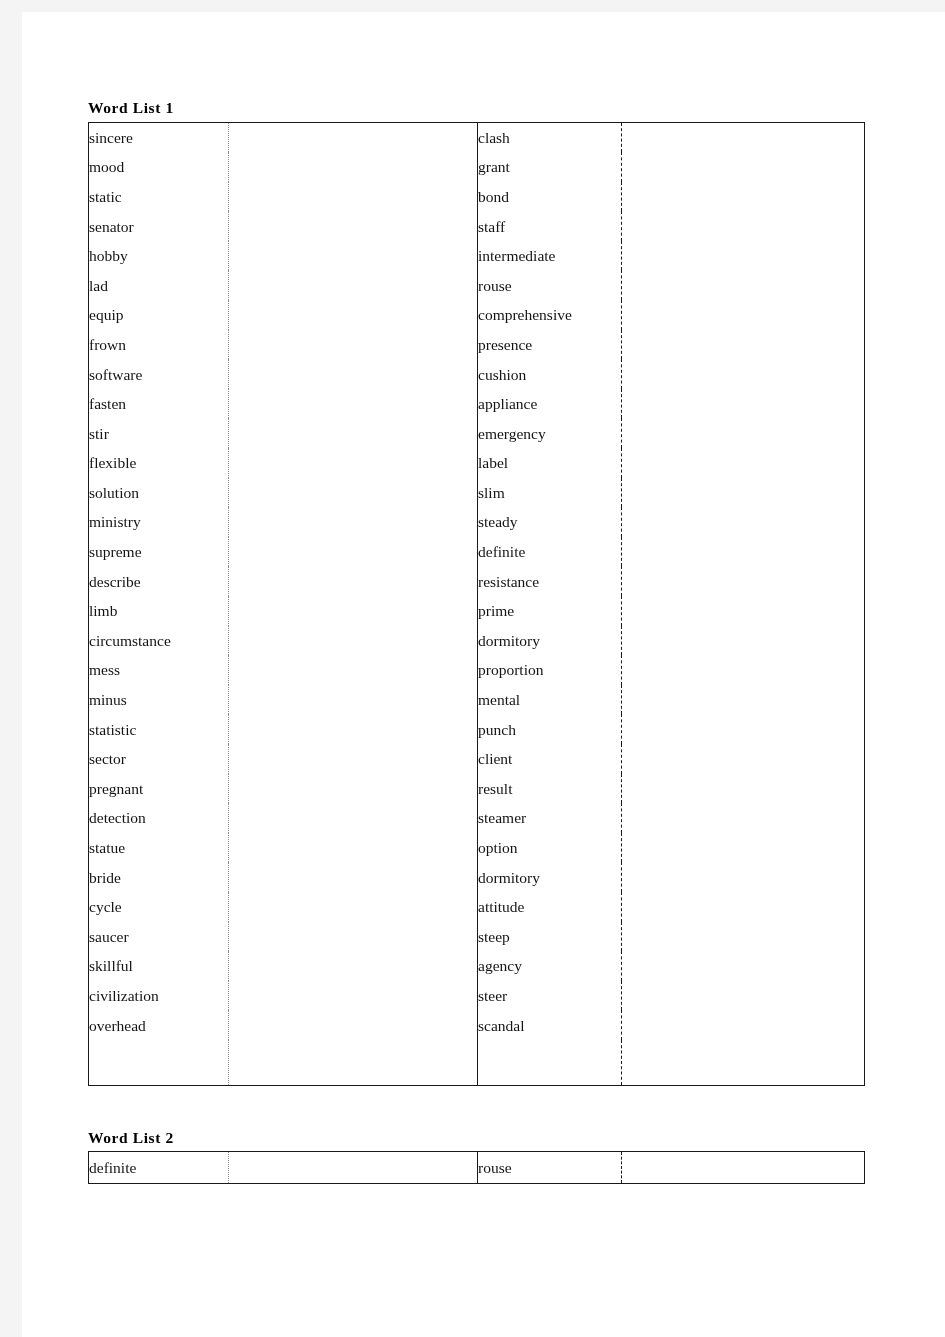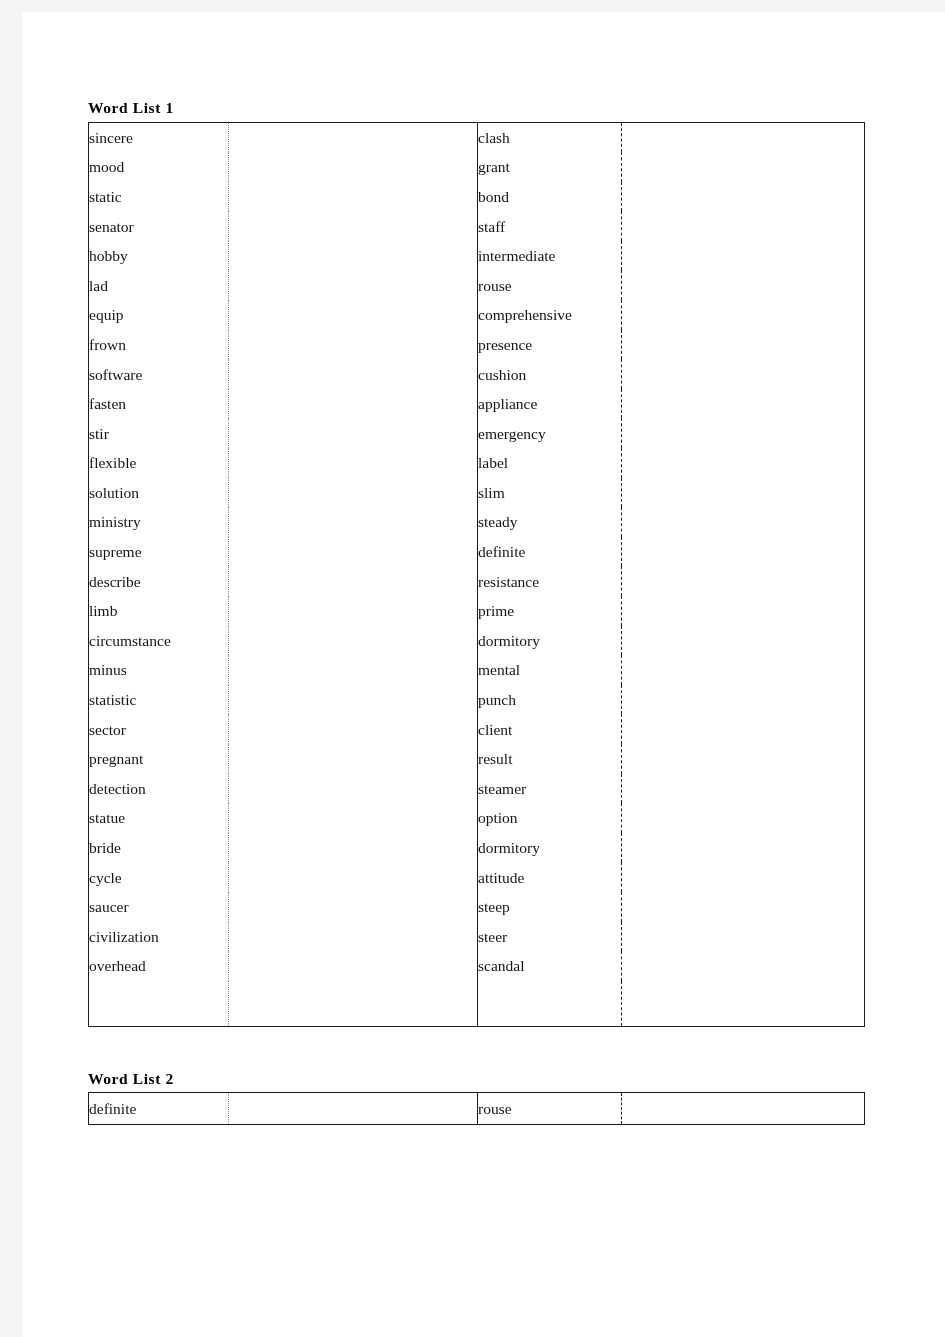--- a/index.html
+++ b/index.html
@@ -219,20 +219,26 @@
               <td class="word-cell-2">prime</td>
               <td class="blank-cell-b"></td>
             </tr>
             <tr>
               <td class="word-cell">circumstance</td>
               <td class="blank-cell-a"></td>
               <td class="word-cell-2">dormitory</td>
               <td class="blank-cell-b"></td>
             </tr>
             <tr>
+              <td class="word-cell">mess</td>
+              <td class="blank-cell-a"></td>
+              <td class="word-cell-2">proportion</td>
+              <td class="blank-cell-b"></td>
+            </tr>
+            <tr>
               <td class="word-cell">minus</td>
               <td class="blank-cell-a"></td>
               <td class="word-cell-2">mental</td>
               <td class="blank-cell-b"></td>
             </tr>
             <tr>
               <td class="word-cell">statistic</td>
               <td class="blank-cell-a"></td>
               <td class="word-cell-2">punch</td>
               <td class="blank-cell-b"></td>
@@ -270,20 +276,26 @@
             <tr>
               <td class="word-cell">cycle</td>
               <td class="blank-cell-a"></td>
               <td class="word-cell-2">attitude</td>
               <td class="blank-cell-b"></td>
             </tr>
             <tr>
               <td class="word-cell">saucer</td>
               <td class="blank-cell-a"></td>
               <td class="word-cell-2">steep</td>
+              <td class="blank-cell-b"></td>
+            </tr>
+            <tr>
+              <td class="word-cell">skillful</td>
+              <td class="blank-cell-a"></td>
+              <td class="word-cell-2">agency</td>
               <td class="blank-cell-b"></td>
             </tr>
             <tr>
               <td class="word-cell">civilization</td>
               <td class="blank-cell-a"></td>
               <td class="word-cell-2">steer</td>
               <td class="blank-cell-b"></td>
             </tr>
             <tr>
               <td class="word-cell">overhead</td>

